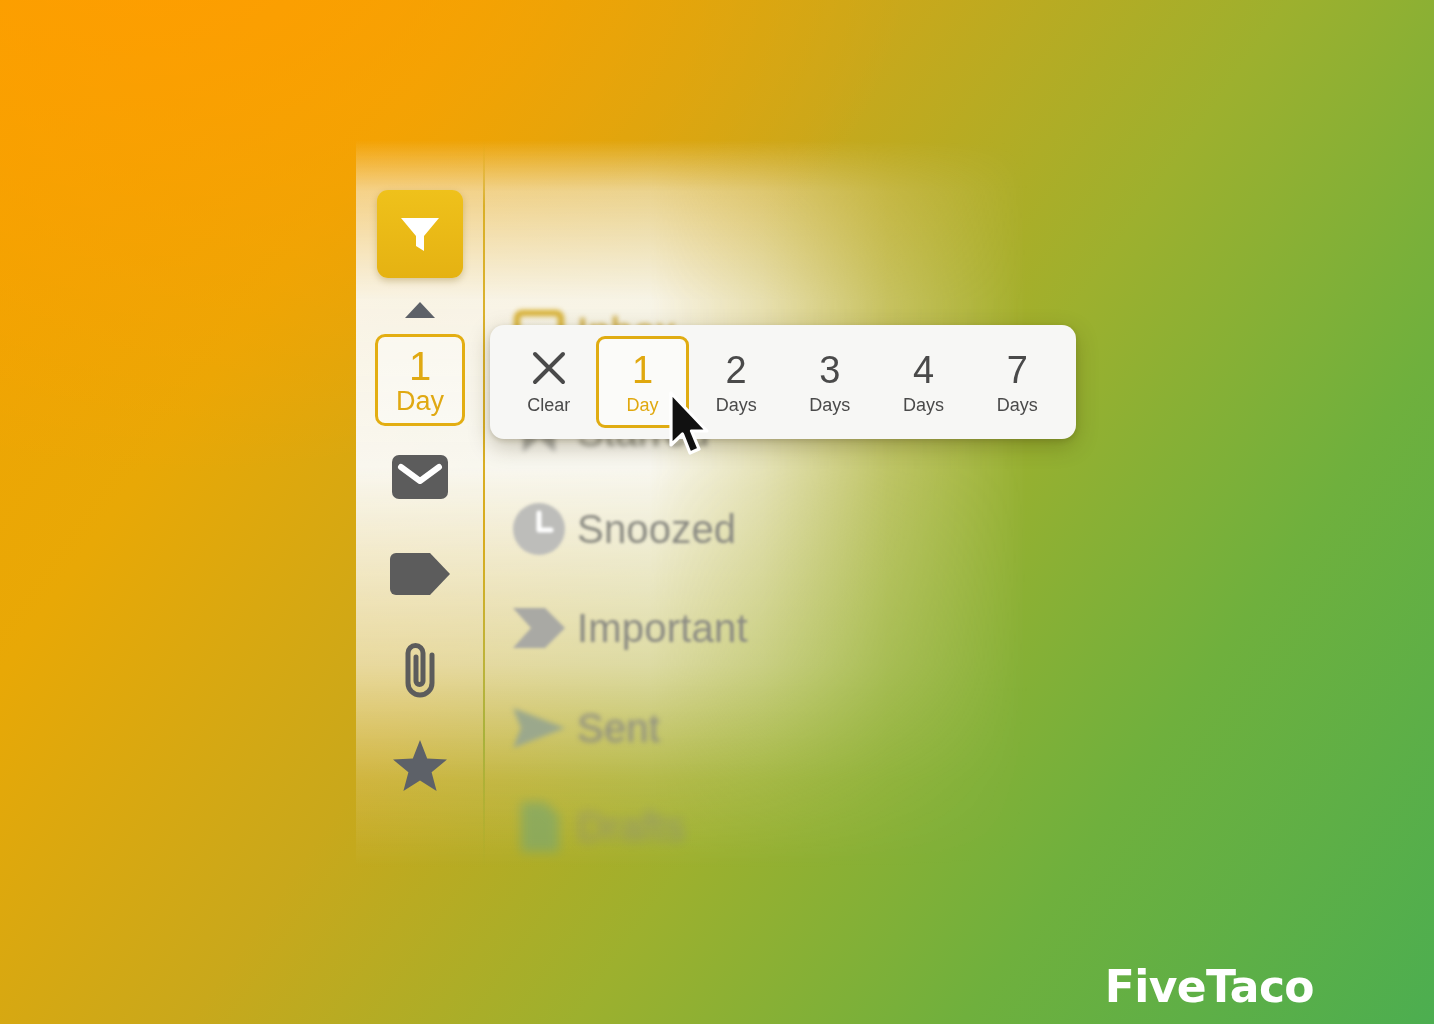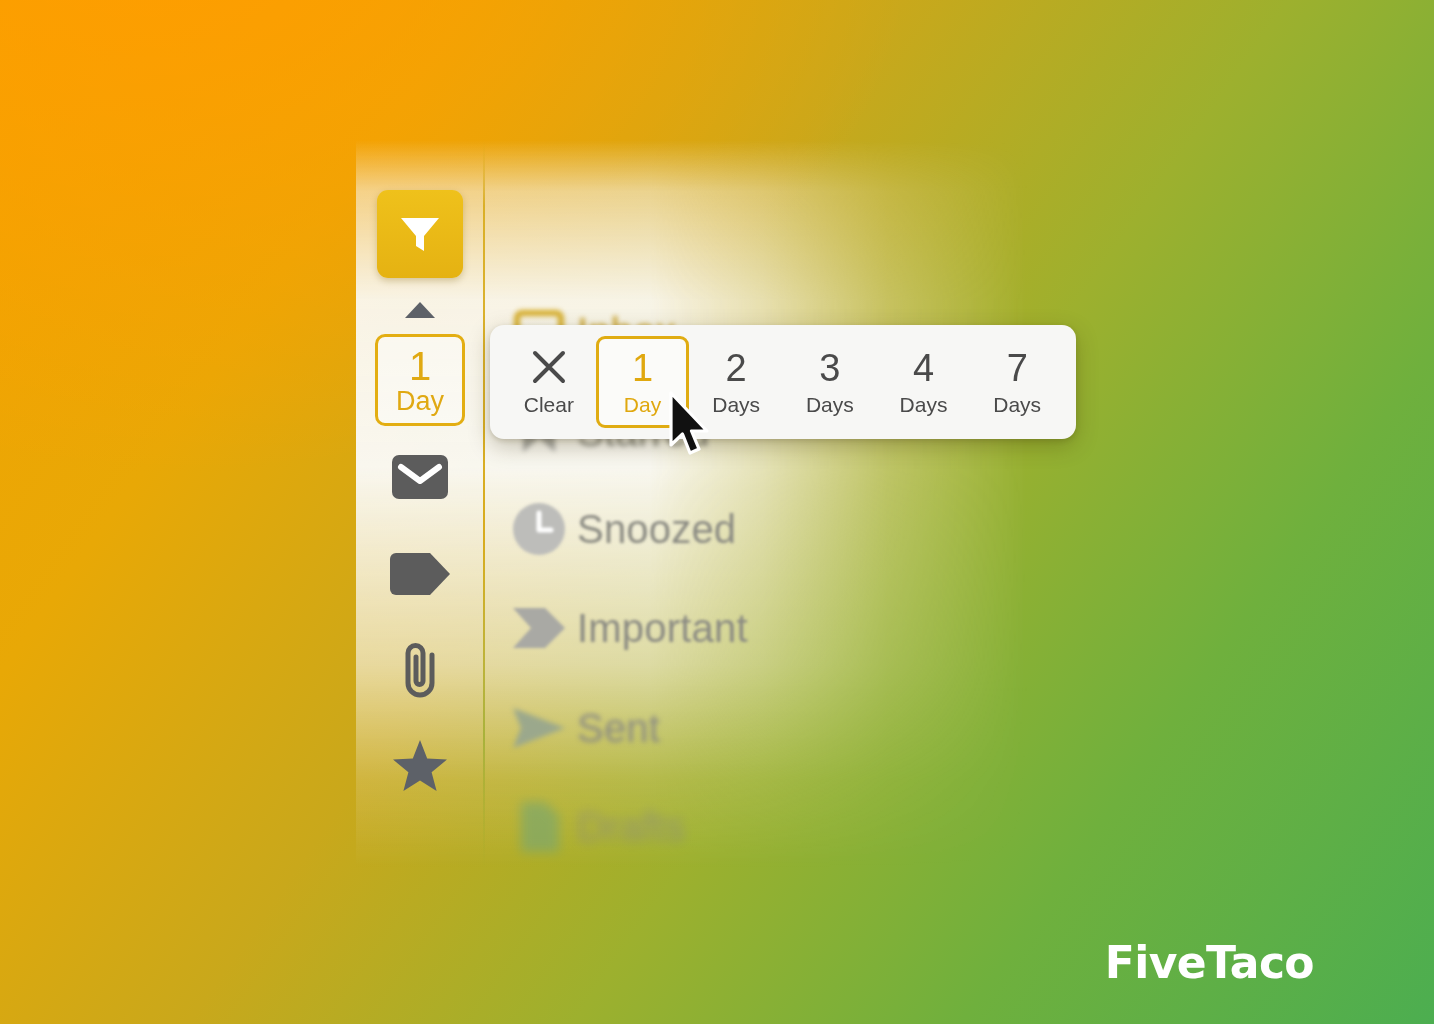--- a/index.html
+++ b/index.html
@@ -183,41 +183,41 @@
     cursor: pointer;
     line-height: 1;
     font-family: "Liberation Sans", sans-serif;
   }
   .popup-item .pnum {
     font-size: 38px;
     color: #4A4A4A;
     margin-bottom: 7px;
   }
   .popup-item .plabel {
-    font-size: 21px;
+    font-size: 18px;
     color: #4A4A4A;
   }
   .popup-item.active { border-color: #E0AC12; background: #FBFBF9; }
   .popup-item.active .pnum,
   .popup-item.active .plabel { color: #E0A80F; }
   .popup-item .xglyph { display:block; margin-bottom: 7px; }
 
   
   .cursor {
     position: absolute;
     left: 667px; top: 391px;
     width: 46px; height: 66px;
     pointer-events: none;
   }
 
   
   .brand {
     position: absolute;
     right: 120px;
-    bottom: 36px;
+    bottom: 12px;
     font-size: 44px;
     font-weight: bold;
     color: #FFFFFF;
     letter-spacing: -0.6px;
     font-family: "DejaVu Sans", sans-serif;
   }
 </style>
 </head>
 <body>
 

